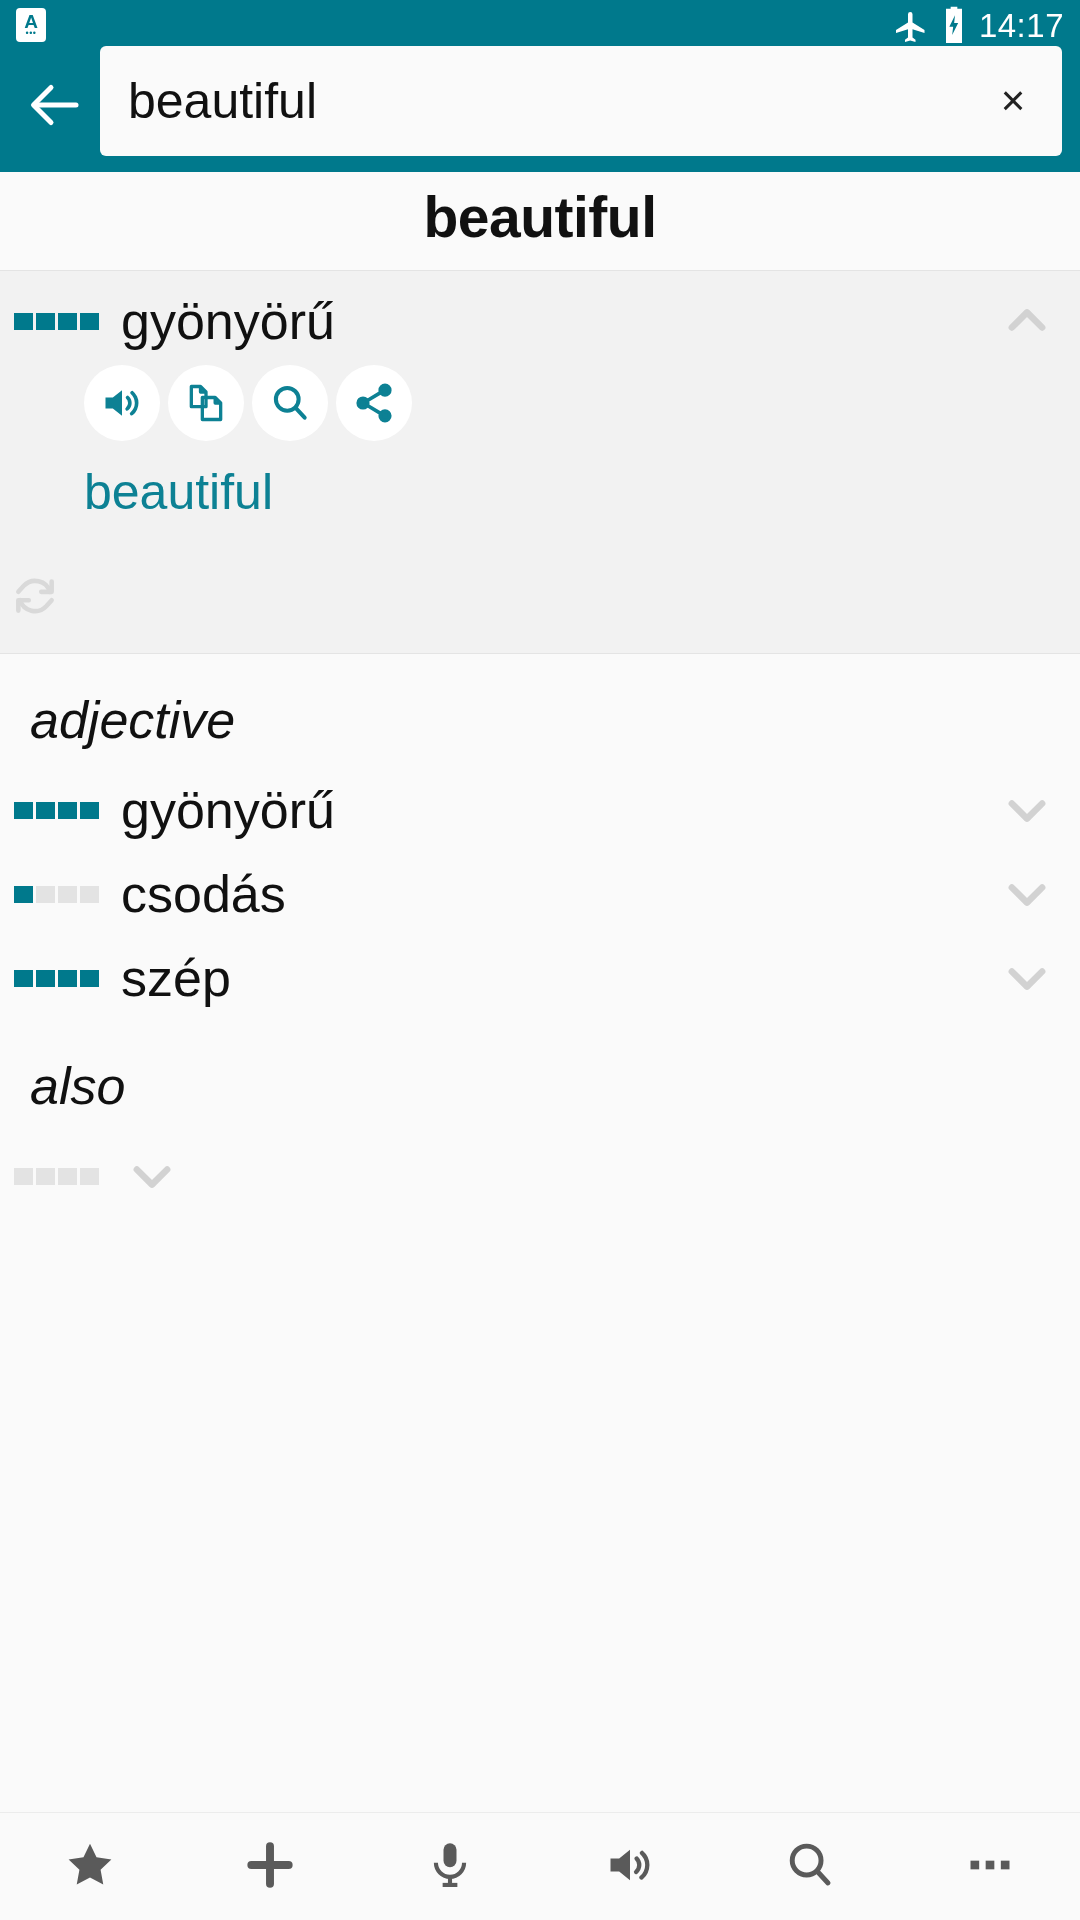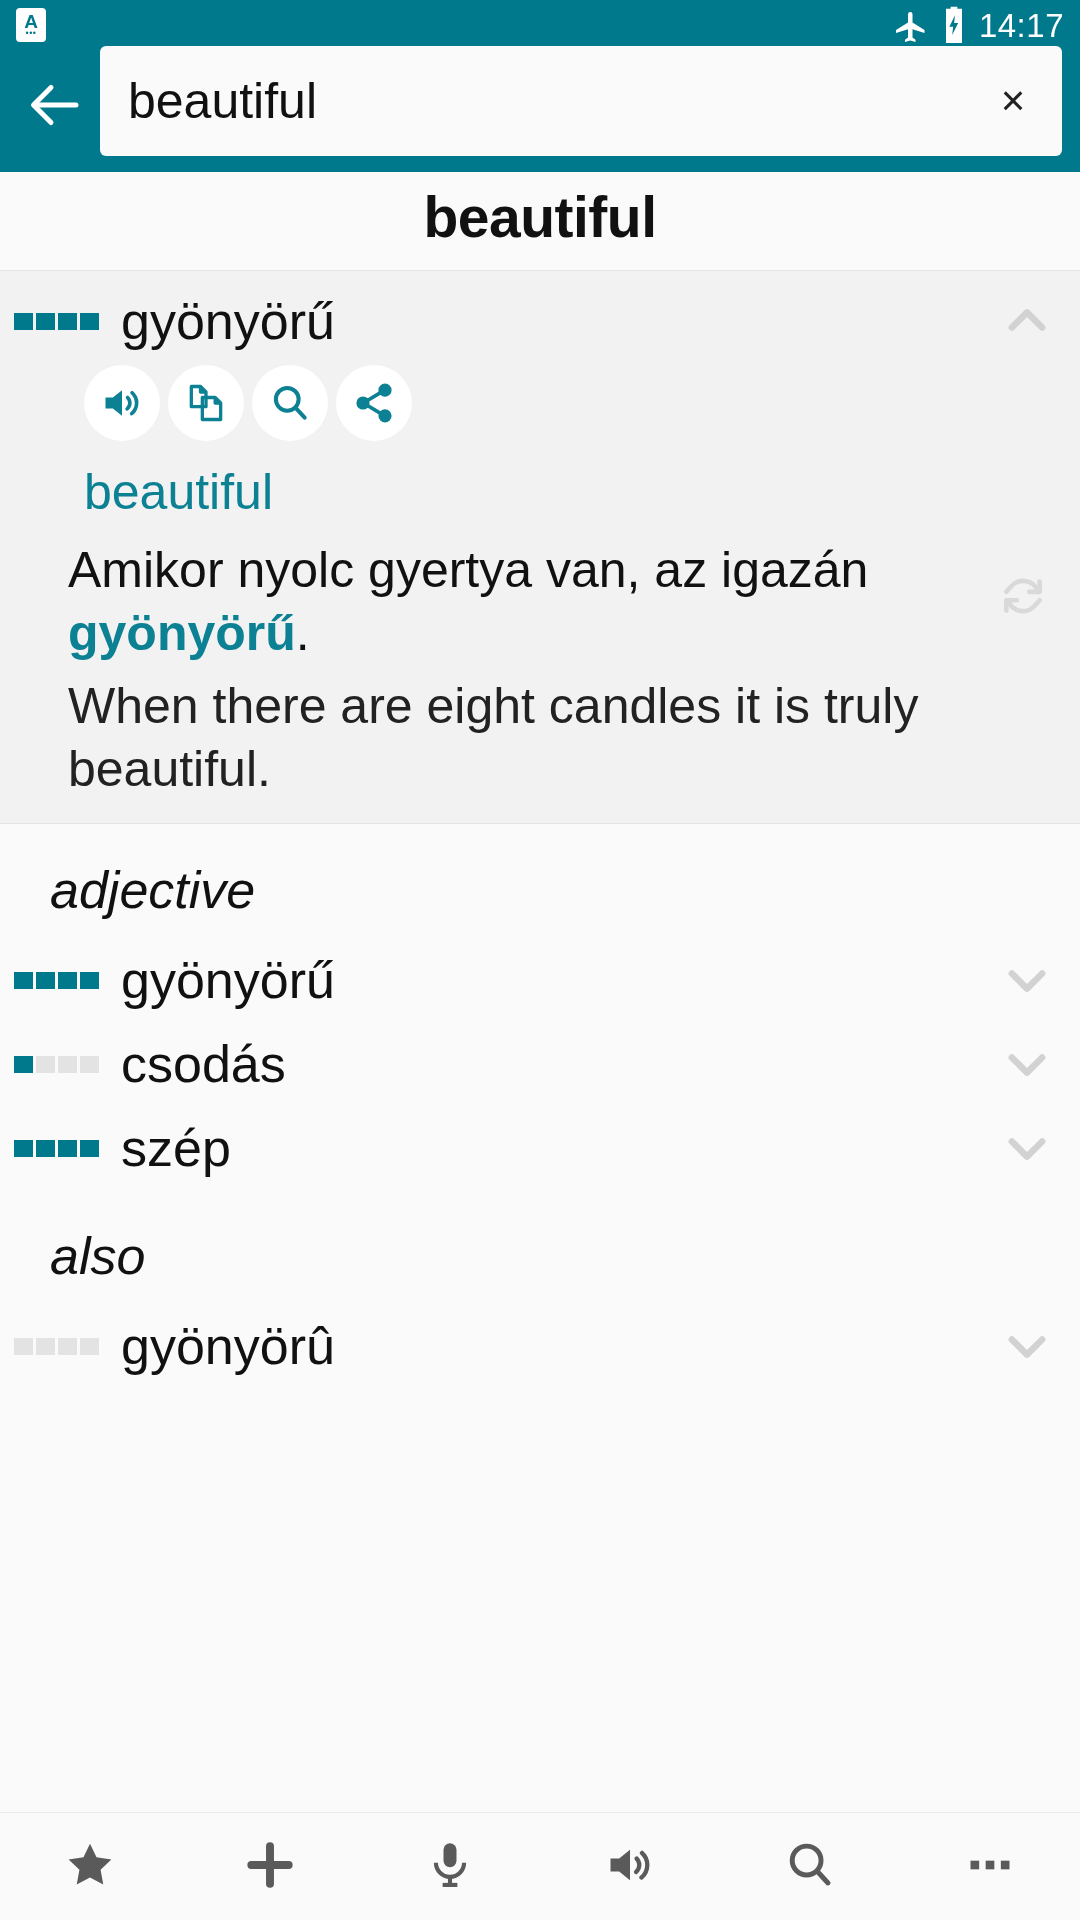--- a/index.html
+++ b/index.html
@@ -101,21 +101,21 @@
   .example-src{ font-size:50px; color:#111; line-height:1.26; }
   .example-src b{ color:#0d8194; font-weight:bold; }
   .example-tgt{ font-size:50px; color:#222; line-height:1.26; margin-top:10px;}
   #shuffle-button{
     width:70px;height:70px;flex:0 0 70px;margin-right:22px;margin-top:22px;
     display:flex;align-items:center;justify-content:center;cursor:pointer;
   }
 
   
   .pos-title{
-    font-size:52px;font-style:italic;color:#111;padding:36px 0 18px 30px;margin-left:20px;
+    font-size:52px;font-style:italic;color:#111;padding:36px 0 18px 30px;
   }
   .sense-row{
     display:flex;align-items:center;padding:6px 22px 6px 14px;min-height:84px;cursor:pointer;
   }
   .sense-word{ font-size:52px;color:#111;flex:1;}
 
   
   #bottom-nav{
     position:absolute;left:0;bottom:0;width:1080px;height:108px;
     background:#fafafa; border-top:1px solid #ececec;
@@ -214,26 +214,20 @@
           <circle cx="18" cy="19" r="2.6" fill="#0d8194"></circle>
           <line x1="8.2" y1="10.8" x2="15.8" y2="6.2"></line>
           <line x1="8.2" y1="13.2" x2="15.8" y2="17.8"></line>
         </svg>
       </div>
     </div>
 
     <div id="translation-word">beautiful</div>
 
     <div class="example-block">
-      <div class="example-texts">
-        <div class="example-src">
-          <span>Amikor nyolc gyertya van, az igazán </span><b>gyönyörű</b><span>.</span>
-        </div>
-        <div class="example-tgt">When there are eight candles it is truly beautiful.</div>
-      </div>
       <div id="shuffle-button">
         <svg width="50" height="50" viewBox="0 0 24 24" fill="none" stroke="#d9d9d9" stroke-width="2.2" stroke-linecap="round" stroke-linejoin="round">
           <polyline points="20 5 20 10 15 10"></polyline>
           <polyline points="4 19 4 14 9 14"></polyline>
           <path d="M19.2 10a7.5 7.5 0 0 0-12.6-2.9L4 10"></path>
           <path d="M4.8 14a7.5 7.5 0 0 0 12.6 2.9L20 14"></path>
         </svg>
       </div>
     </div>
   </div>
@@ -283,21 +277,20 @@
         </div>
       </div>
       <div class="pos-title">also</div>
       <div class="sense-row">
         <div class="rating">
           <i class=""></i>
           <i class=""></i>
           <i class=""></i>
           <i class=""></i>
         </div>
-        <div class="sense-word">gyönyörû</div>
         <div class="chev">
           <svg width="52" height="52" viewBox="0 0 24 24" fill="none" stroke="#d2d2d2" stroke-width="3" stroke-linecap="round" stroke-linejoin="round">
             <polyline points="5 9 12 16 19 9"></polyline>
           </svg>
         </div>
       </div>
     </div>
 </div>
 
 <div id="bottom-nav">

